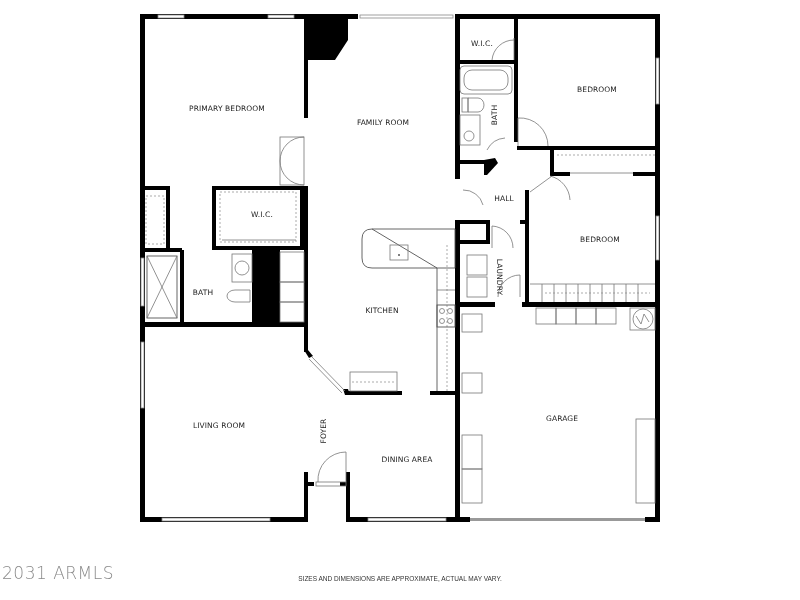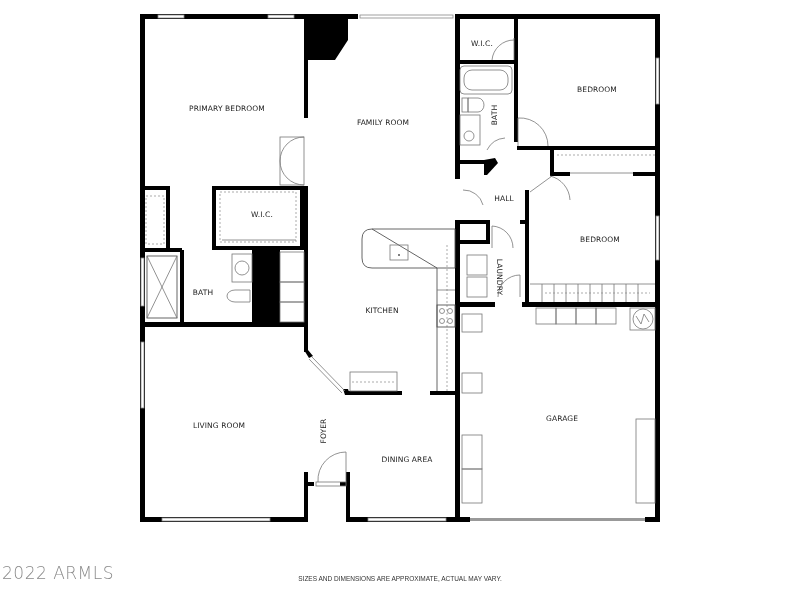--- a/index.html
+++ b/index.html
@@ -232,14 +232,14 @@
     <text class="room-label" x="482" y="46" text-anchor="middle">W.I.C.</text>
     <text class="room-label" x="597" y="92" text-anchor="middle">BEDROOM</text>
     <text class="room-label" x="0" y="0" text-anchor="middle" transform="translate(497,115) rotate(-90)">BATH</text>
     <text class="room-label" x="504" y="201" text-anchor="middle">HALL</text>
     <text class="room-label" x="600" y="242" text-anchor="middle">BEDROOM</text>
     <text class="room-label" x="0" y="0" text-anchor="middle" transform="translate(497,277) rotate(90)">LAUNDRY</text>
     <text class="room-label" x="562" y="421" text-anchor="middle">GARAGE</text>
   </g>
 </svg>
 
-<div id="watermark">2022 ARMLS</div>
+<div id="watermark">2031 ARMLS</div>
 <div id="disclaimer">SIZES AND DIMENSIONS ARE APPROXIMATE, ACTUAL MAY VARY.</div>
 
 </body></html>

